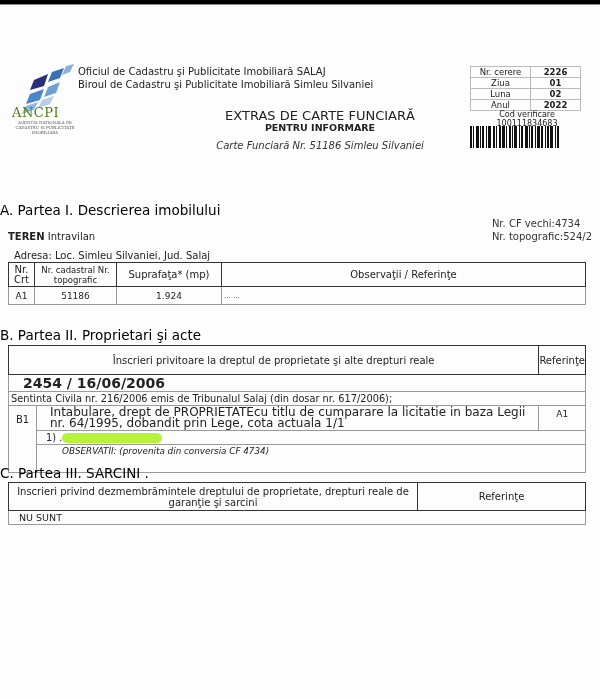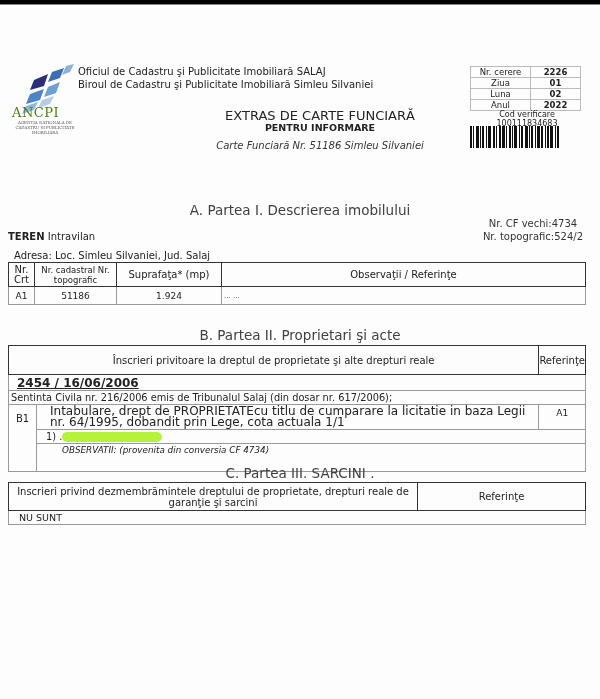--- a/index.html
+++ b/index.html
@@ -19,37 +19,37 @@
     .req-table td.val { width: 50px; font-weight: bold; }
     .verif { position: absolute; left: 470px; top: 110px; width: 114px; text-align: center; font-size: 8px; line-height: 9px; }
     .barcode { position: absolute; left: 470px; top: 126px; width: 114px; height: 22px; display: flex; }
     .barcode span { display: block; height: 100%; background: #111; }
 
     .title { position: absolute; left: 0; width: 600px; text-align: center; }
     .title-main { top: 108px; font-size: 13px; left: 20px; }
     .title-sub { top: 122px; font-size: 9.5px; font-weight: bold; left: 20px; }
     .title-cf { top: 140px; font-size: 10px; font-style: italic; left: 20px; color: #333; }
 
-    .sec-title { position: absolute; left: 0; width: 600px; text-align: center; font-size: 13.5px; color: #404040; }
-
-    .cf-vechi { position: absolute; right: 17px; top: 217px; font-size: 10px; text-align: center; line-height: 13px; color: #333; }
+    .sec-title { position: absolute; left: 0; width: 600px; text-align: left; font-size: 13.5px; color: #000000; }
+
+    .cf-vechi { position: absolute; right: 8px; top: 217px; font-size: 10px; text-align: left; line-height: 13px; color: #333; }
     .teren { position: absolute; left: 8px; top: 231px; font-size: 10px; }
     .teren b { font-weight: bold; }
     .adresa { position: absolute; left: 14px; top: 250px; font-size: 10px; }
 
     table.grid { position: absolute; border-collapse: collapse; font-size: 10px; }
     table.grid td { border: 1px solid #999; }
 
     .tA { left: 8px; top: 262px; width: 578px; border-radius: 12px; }
     .tA .h td { border: 1.5px solid #333; height: 24px; text-align: center; line-height: 10px; }
     .tA .r td { height: 18px; text-align: center; font-size: 9px; }
 
     .tB { left: 8px; top: 345px; width: 578px; }
     .tB .h td { border: 1.5px solid #333; height: 29px; text-align: center; }
-    .inscr-date { font-weight: bold; font-size: 12px; padding-left: 8px; height: 16px; text-decoration: underline; }
+    .inscr-date { font-weight: bold; font-size: 14px; padding-left: 14px; height: 16px; }
     .sent { height: 14px; padding-left: 2px; font-size: 9.8px; }
     .b1 { text-align: center; vertical-align: top; padding-top: 8px; }
     .intab { height: 25px; padding: 1px 13px; font-size: 12px; line-height: 11px; text-align: justify; }
     .ref { text-align: center; vertical-align: top; padding-top: 3px; font-size: 9px; }
     .owner { height: 14px; padding-left: 9px; font-size: 9.8px; position: relative; }
     .highlight { position: absolute; left: 25px; top: 2px; width: 100px; height: 10px; background: #b6f23a; border-radius: 5px; }
     .obs { height: 28px; vertical-align: top; padding-left: 25px; font-style: italic; font-size: 8.8px; padding-top: 1px; }
 
     .tC { left: 8px; top: 482px; width: 578px; }
     .tC .h td { border: 1.5px solid #333; height: 28px; text-align: center; line-height: 11px; font-size: 10px; }

